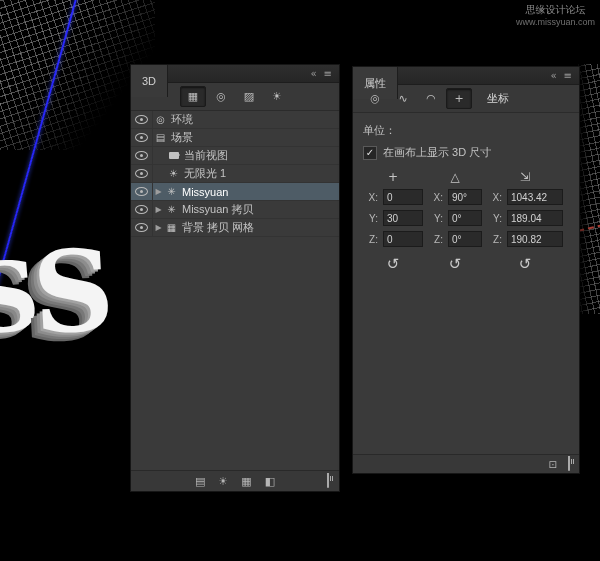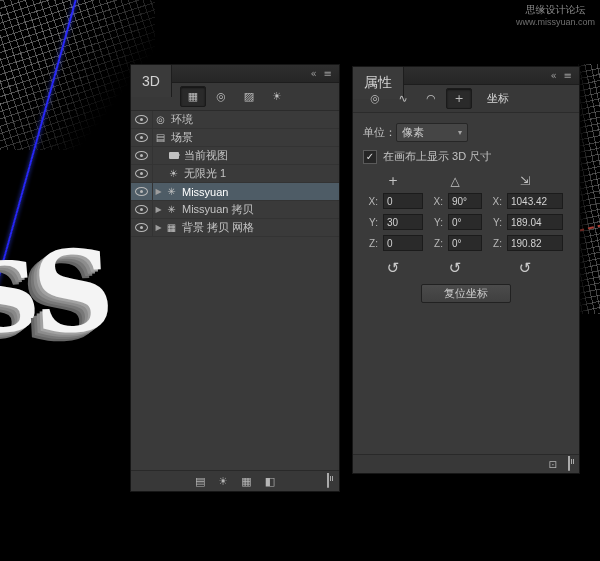--- a/index.html
+++ b/index.html
@@ -39,21 +39,21 @@
   .watermark{position:absolute;right:5px;top:4px;text-align:center;color:#8c8c8c;
     font-size:10px;line-height:12px;}
   .watermark .wm-url{color:#6f6f6f;font-size:9px;}
 
   
   .panel{position:absolute;background:#3a3a3a;border:1px solid #161616;
     box-shadow:3px 4px 12px rgba(0,0,0,.7);color:#c4c4c4;font-size:11px;}
   .panel-header{height:17px;background:linear-gradient(#2e2e2e,#262626);display:flex;
     border-bottom:1px solid #1d1d1d;}
   .panel-tab{background:#3a3a3a;padding:16px 11px;display:flex;align-items:center;
-    color:#d2d2d2;border-right:1px solid #1d1d1d;font-size:14px;}
+    color:#d2d2d2;border-right:1px solid #1d1d1d;font-size:11px;}
   .header-icons{margin-left:auto;display:flex;align-items:center;gap:7px;padding:0 7px;
     color:#9b9b9b;font-size:10px;}
   .header-icons span{cursor:default;}
   .toolbar{height:27px;display:flex;align-items:center;border-bottom:1px solid #2b2b2b;
     background:#383838;}
   .filter-btn{width:24px;height:19px;display:flex;align-items:center;justify-content:center;
     color:#bdbdbd;font-size:11px;border:1px solid transparent;border-radius:2px;margin:0 1px;}
   .filter-btn.active{background:#2a2a2a;border-color:#1a1a1a;box-shadow:inset 0 1px 2px rgba(0,0,0,.6);}
 
   
@@ -240,24 +240,20 @@
           <span class="icon">◠</span>
         </div>
       <div class="filter-btn active">
           <span class="icon">+</span>
         </div>
       <span class="section-label">坐标</span>
     </div>
     <div class="props-body">
       <div class="unit-row">
         <span>单位：</span>
-        <div class="dropdown">
-          <span>像素</span>
-          <span class="arrow icon">▾</span>
-        </div>
       </div>
       <div class="check-row">
         <span class="checkbox icon">✓</span>
         <span>在画布上显示 3D 尺寸</span>
       </div>
       <div class="coord-grid">
         <div class="col-head icon">+</div>
         <div class="col-head icon">△</div>
         <div class="col-head icon">⇲</div>
 
@@ -279,21 +275,20 @@
         <input class="coord-input" value="0" style="">
         <span class="ax-label">Z:</span>
         <input class="coord-input" value="0°" style="">
         <span class="ax-label">Z:</span>
         <input class="coord-input" value="190.82" style="">
 
         <div class="reset-cell icon">↺</div>
         <div class="reset-cell icon">↺</div>
         <div class="reset-cell icon">↺</div>
       </div>
-      <div class="action-btn">复位坐标</div>
     </div>
     <div class="props-bottom">
       <span class="bicon icon">⊡</span>
       <span><span class="i-trash"></span></span>
     </div>
   </div>
 
 </div>
 
 </body></html>

